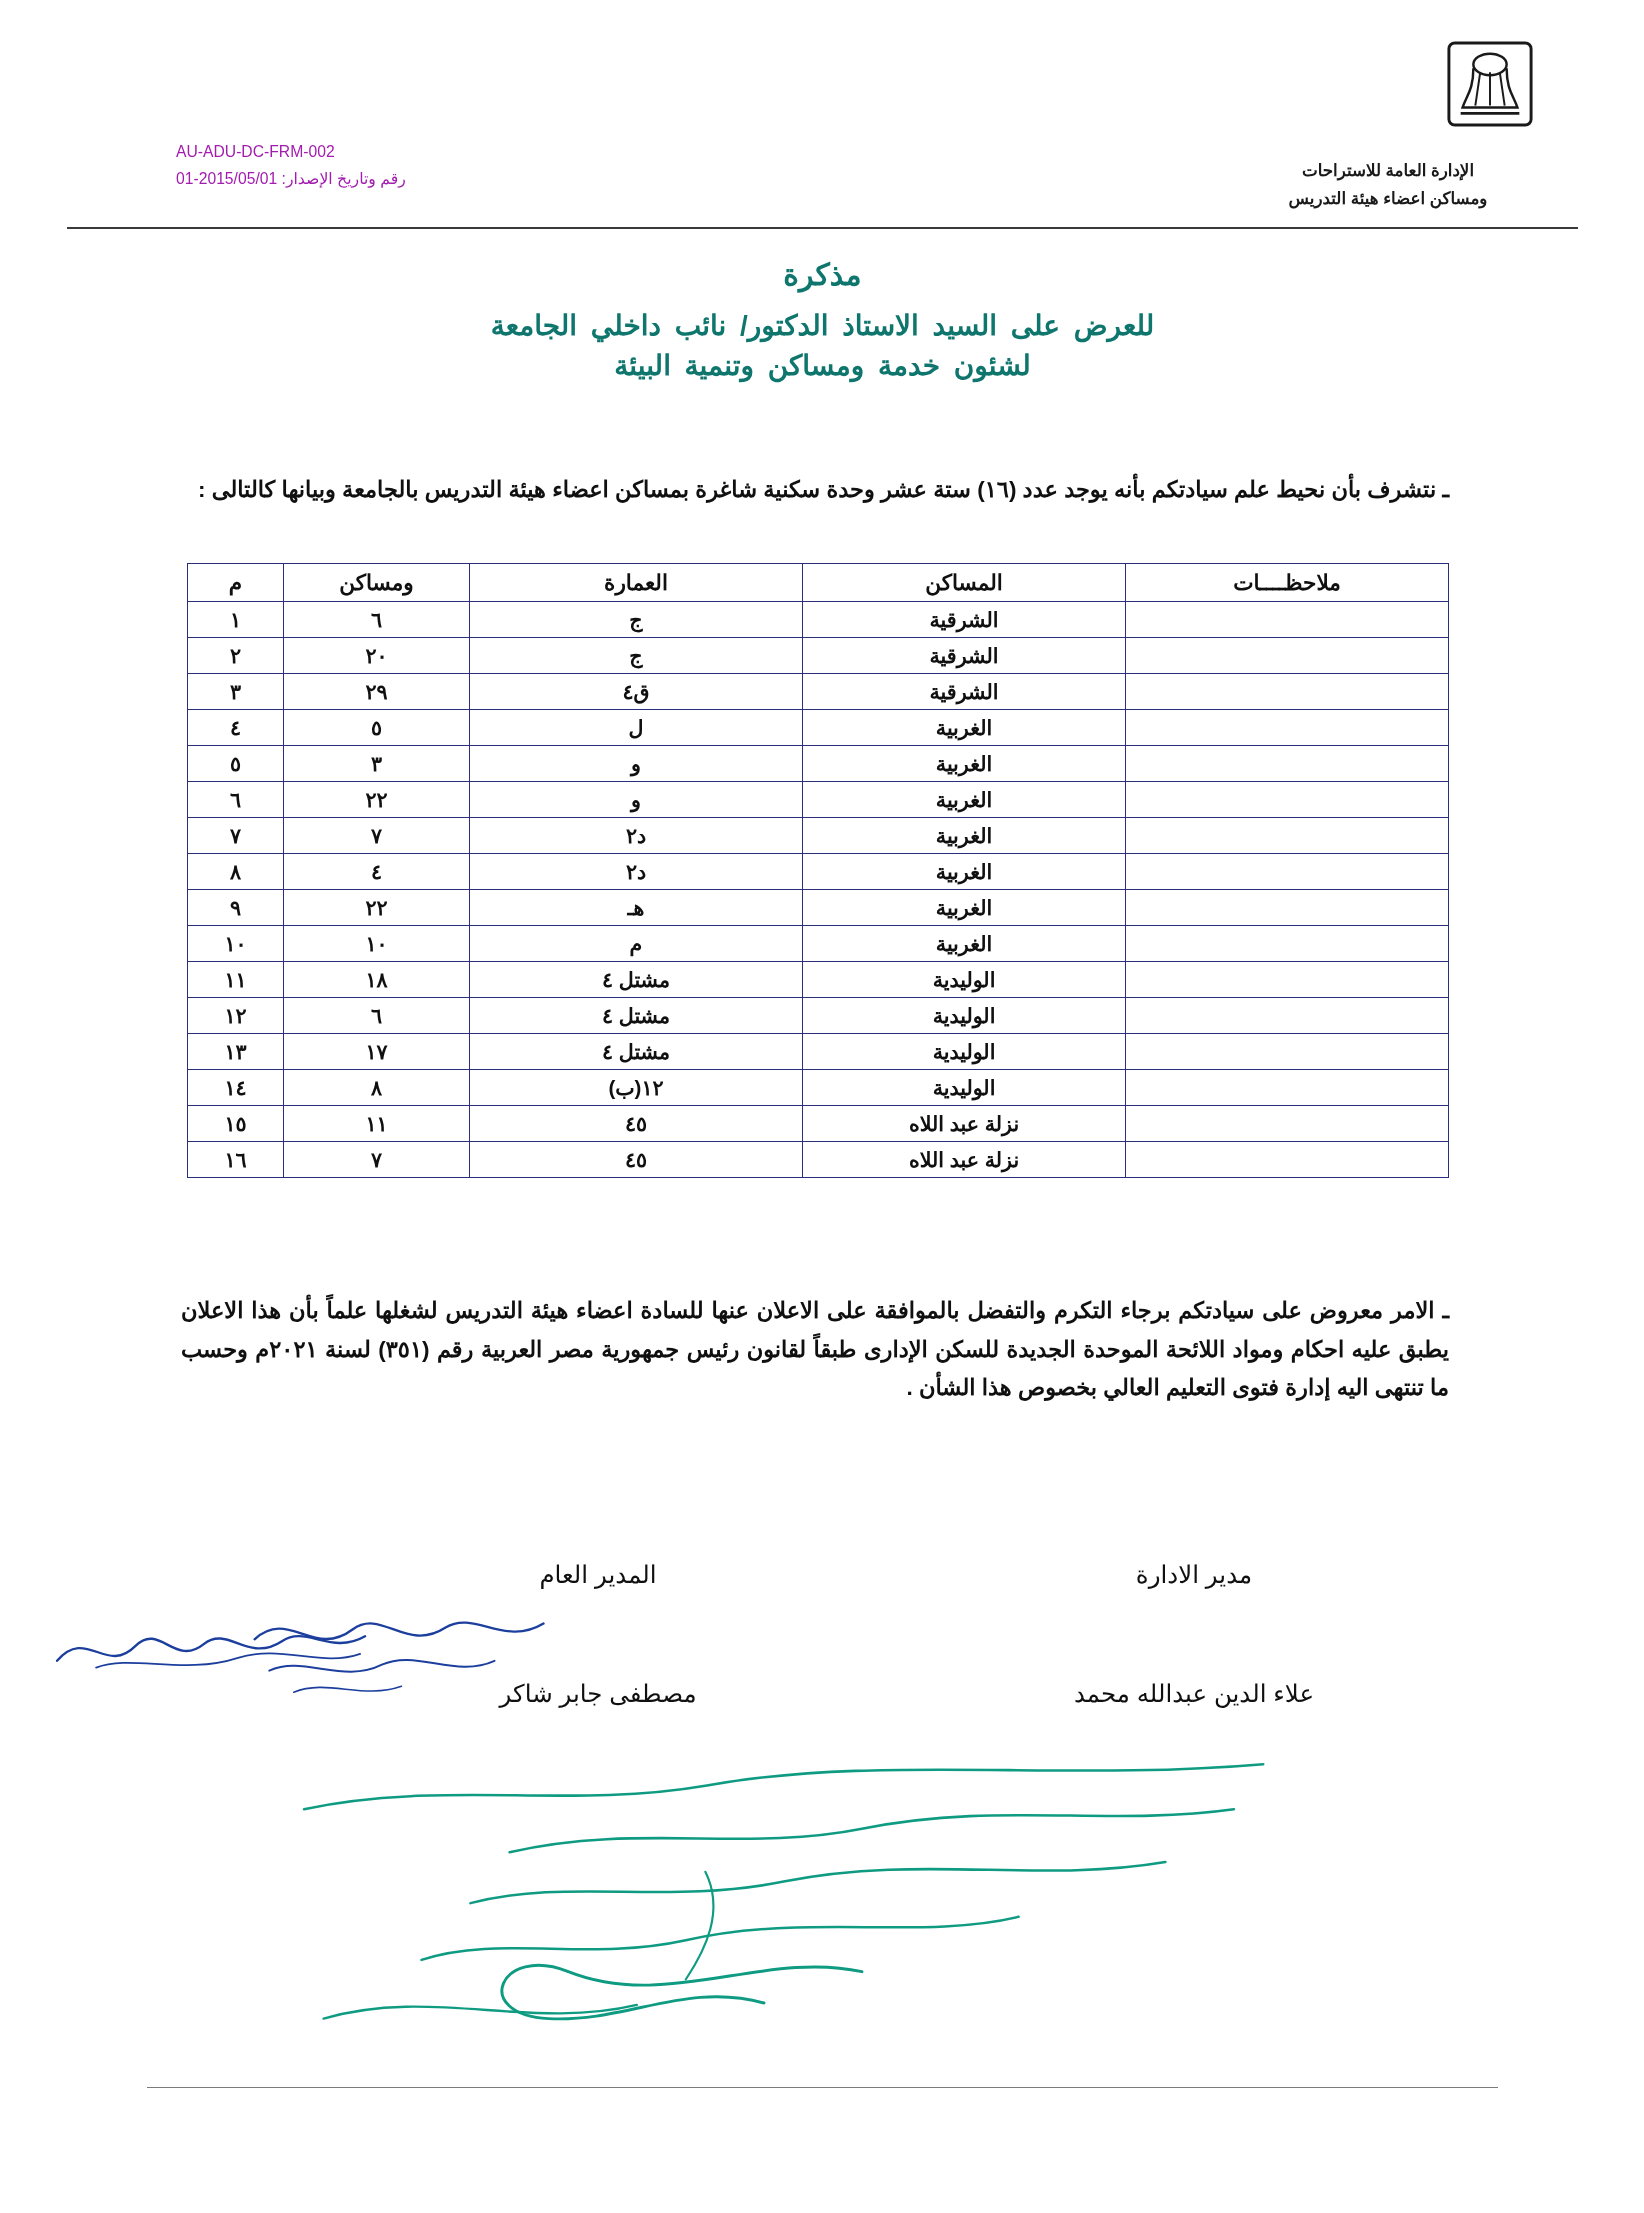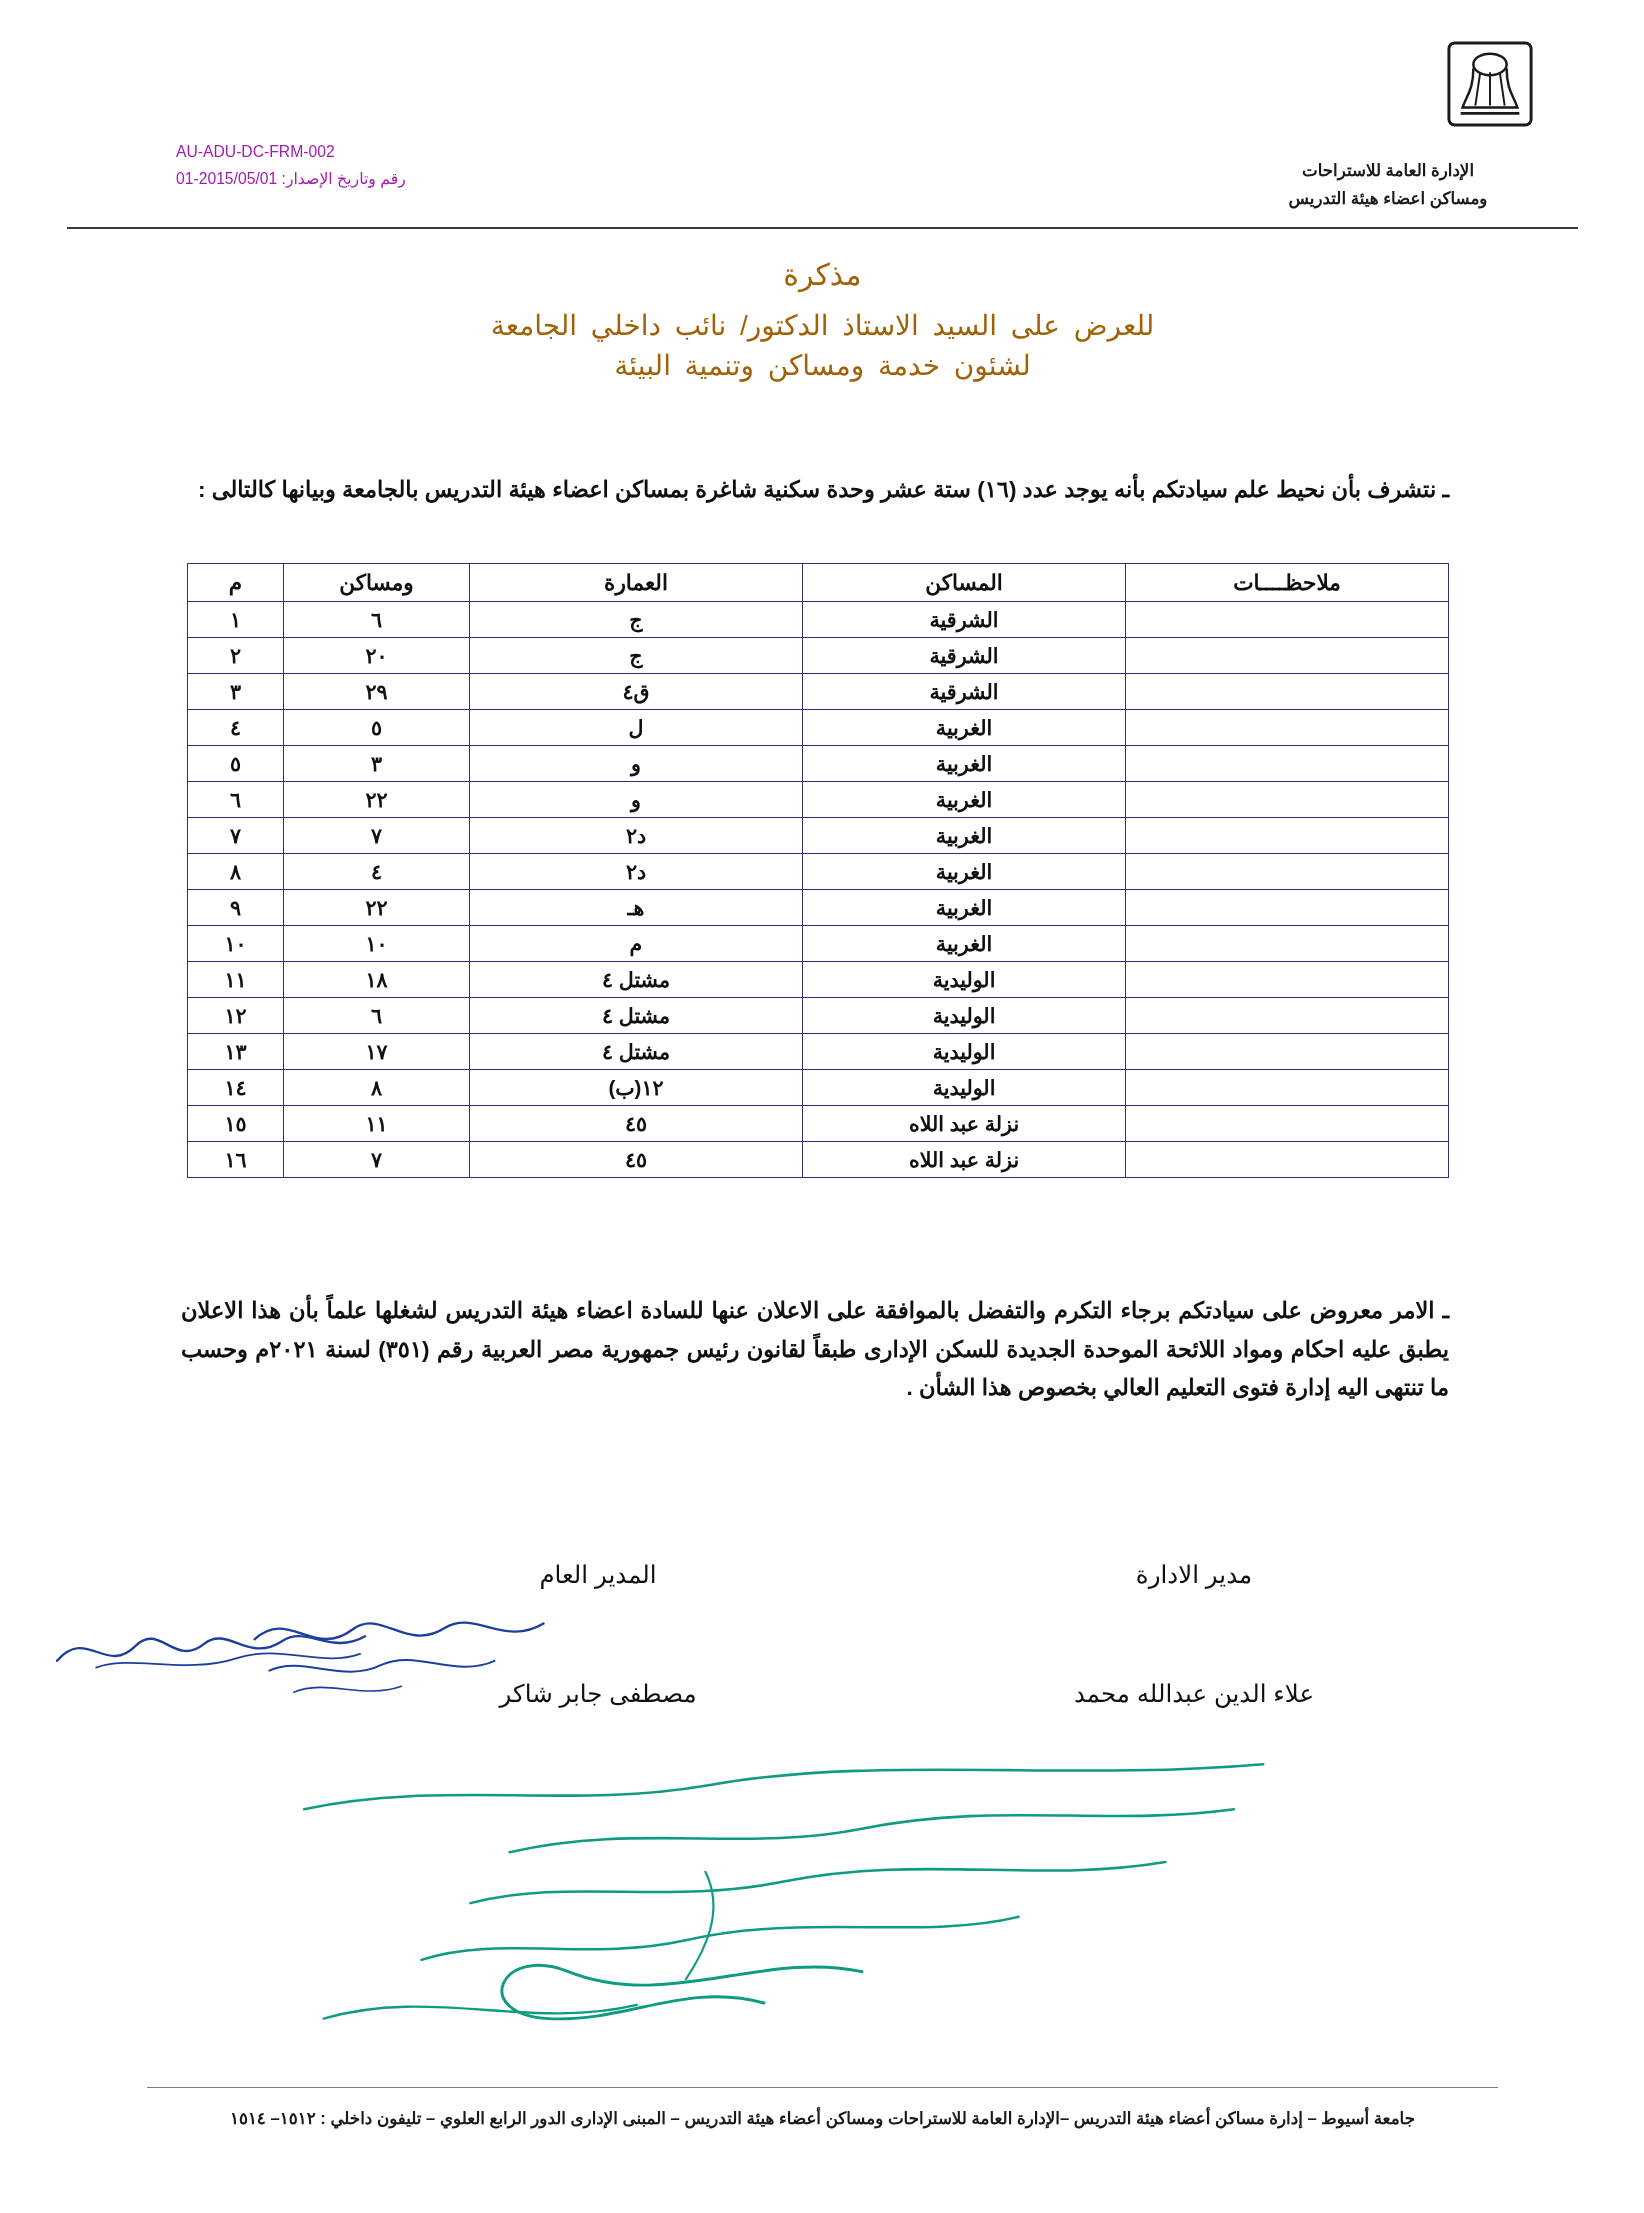--- a/index.html
+++ b/index.html
@@ -73,22 +73,22 @@
     border-top: 2px solid #3a3a3a;
   }
 
   
   .title-block {
     position: absolute;
     top: 257px;
     left: 0;
     right: 0;
     text-align: center;
-    font-weight: normal;
-    color: #a16207;
+    font-weight: bold;
+    color: #0f766e;
   }
   .title-main {
     font-size: 30px;
     margin-bottom: 13.7px;
     letter-spacing: 0.5px;
   }
   .title-sub {
     font-size: 28px;
     line-height: 1.45;
     word-spacing: 5.9px;
@@ -408,16 +408,15 @@
       <path d="M1080 86 C950 104, 840 78, 700 106 C580 130, 470 100, 340 130" fill="none" stroke="#0f9b82" stroke-width="2.6" stroke-linecap="round"></path>
       <path d="M1010 140 C880 162, 760 132, 620 160 C500 184, 400 156, 300 182" fill="none" stroke="#0f9b82" stroke-width="2.6" stroke-linecap="round"></path>
       <path d="M860 196 C760 220, 640 192, 520 220 C420 242, 330 214, 250 240" fill="none" stroke="#0f9b82" stroke-width="2.6" stroke-linecap="round"></path>
       <path d="M700 252 C600 230, 500 292, 400 252 C330 224, 300 296, 380 300 C460 304, 520 262, 600 284" fill="none" stroke="#0f9b82" stroke-width="3" stroke-linecap="round"></path>
       <path d="M150 300 C260 268, 360 312, 470 286" fill="none" stroke="#0f9b82" stroke-width="2.4" stroke-linecap="round"></path>
       <path d="M540 150 C560 190, 540 230, 520 260" fill="none" stroke="#0f9b82" stroke-width="2.2" stroke-linecap="round"></path>
     </svg>
   </div>
 
   <div class="footer-rule"></div>
-  <div class="footer-text">جامعة أسيوط – إدارة مساكن أعضاء هيئة التدريس –الإدارة العامة للاستراحات ومساكن أعضاء هيئة التدريس – المبنى الإدارى الدور الرابع العلوي – تليفون داخلي : ١٥١٢– ١٥١٤</div>
 
 </div>
 
 
 </body></html>

